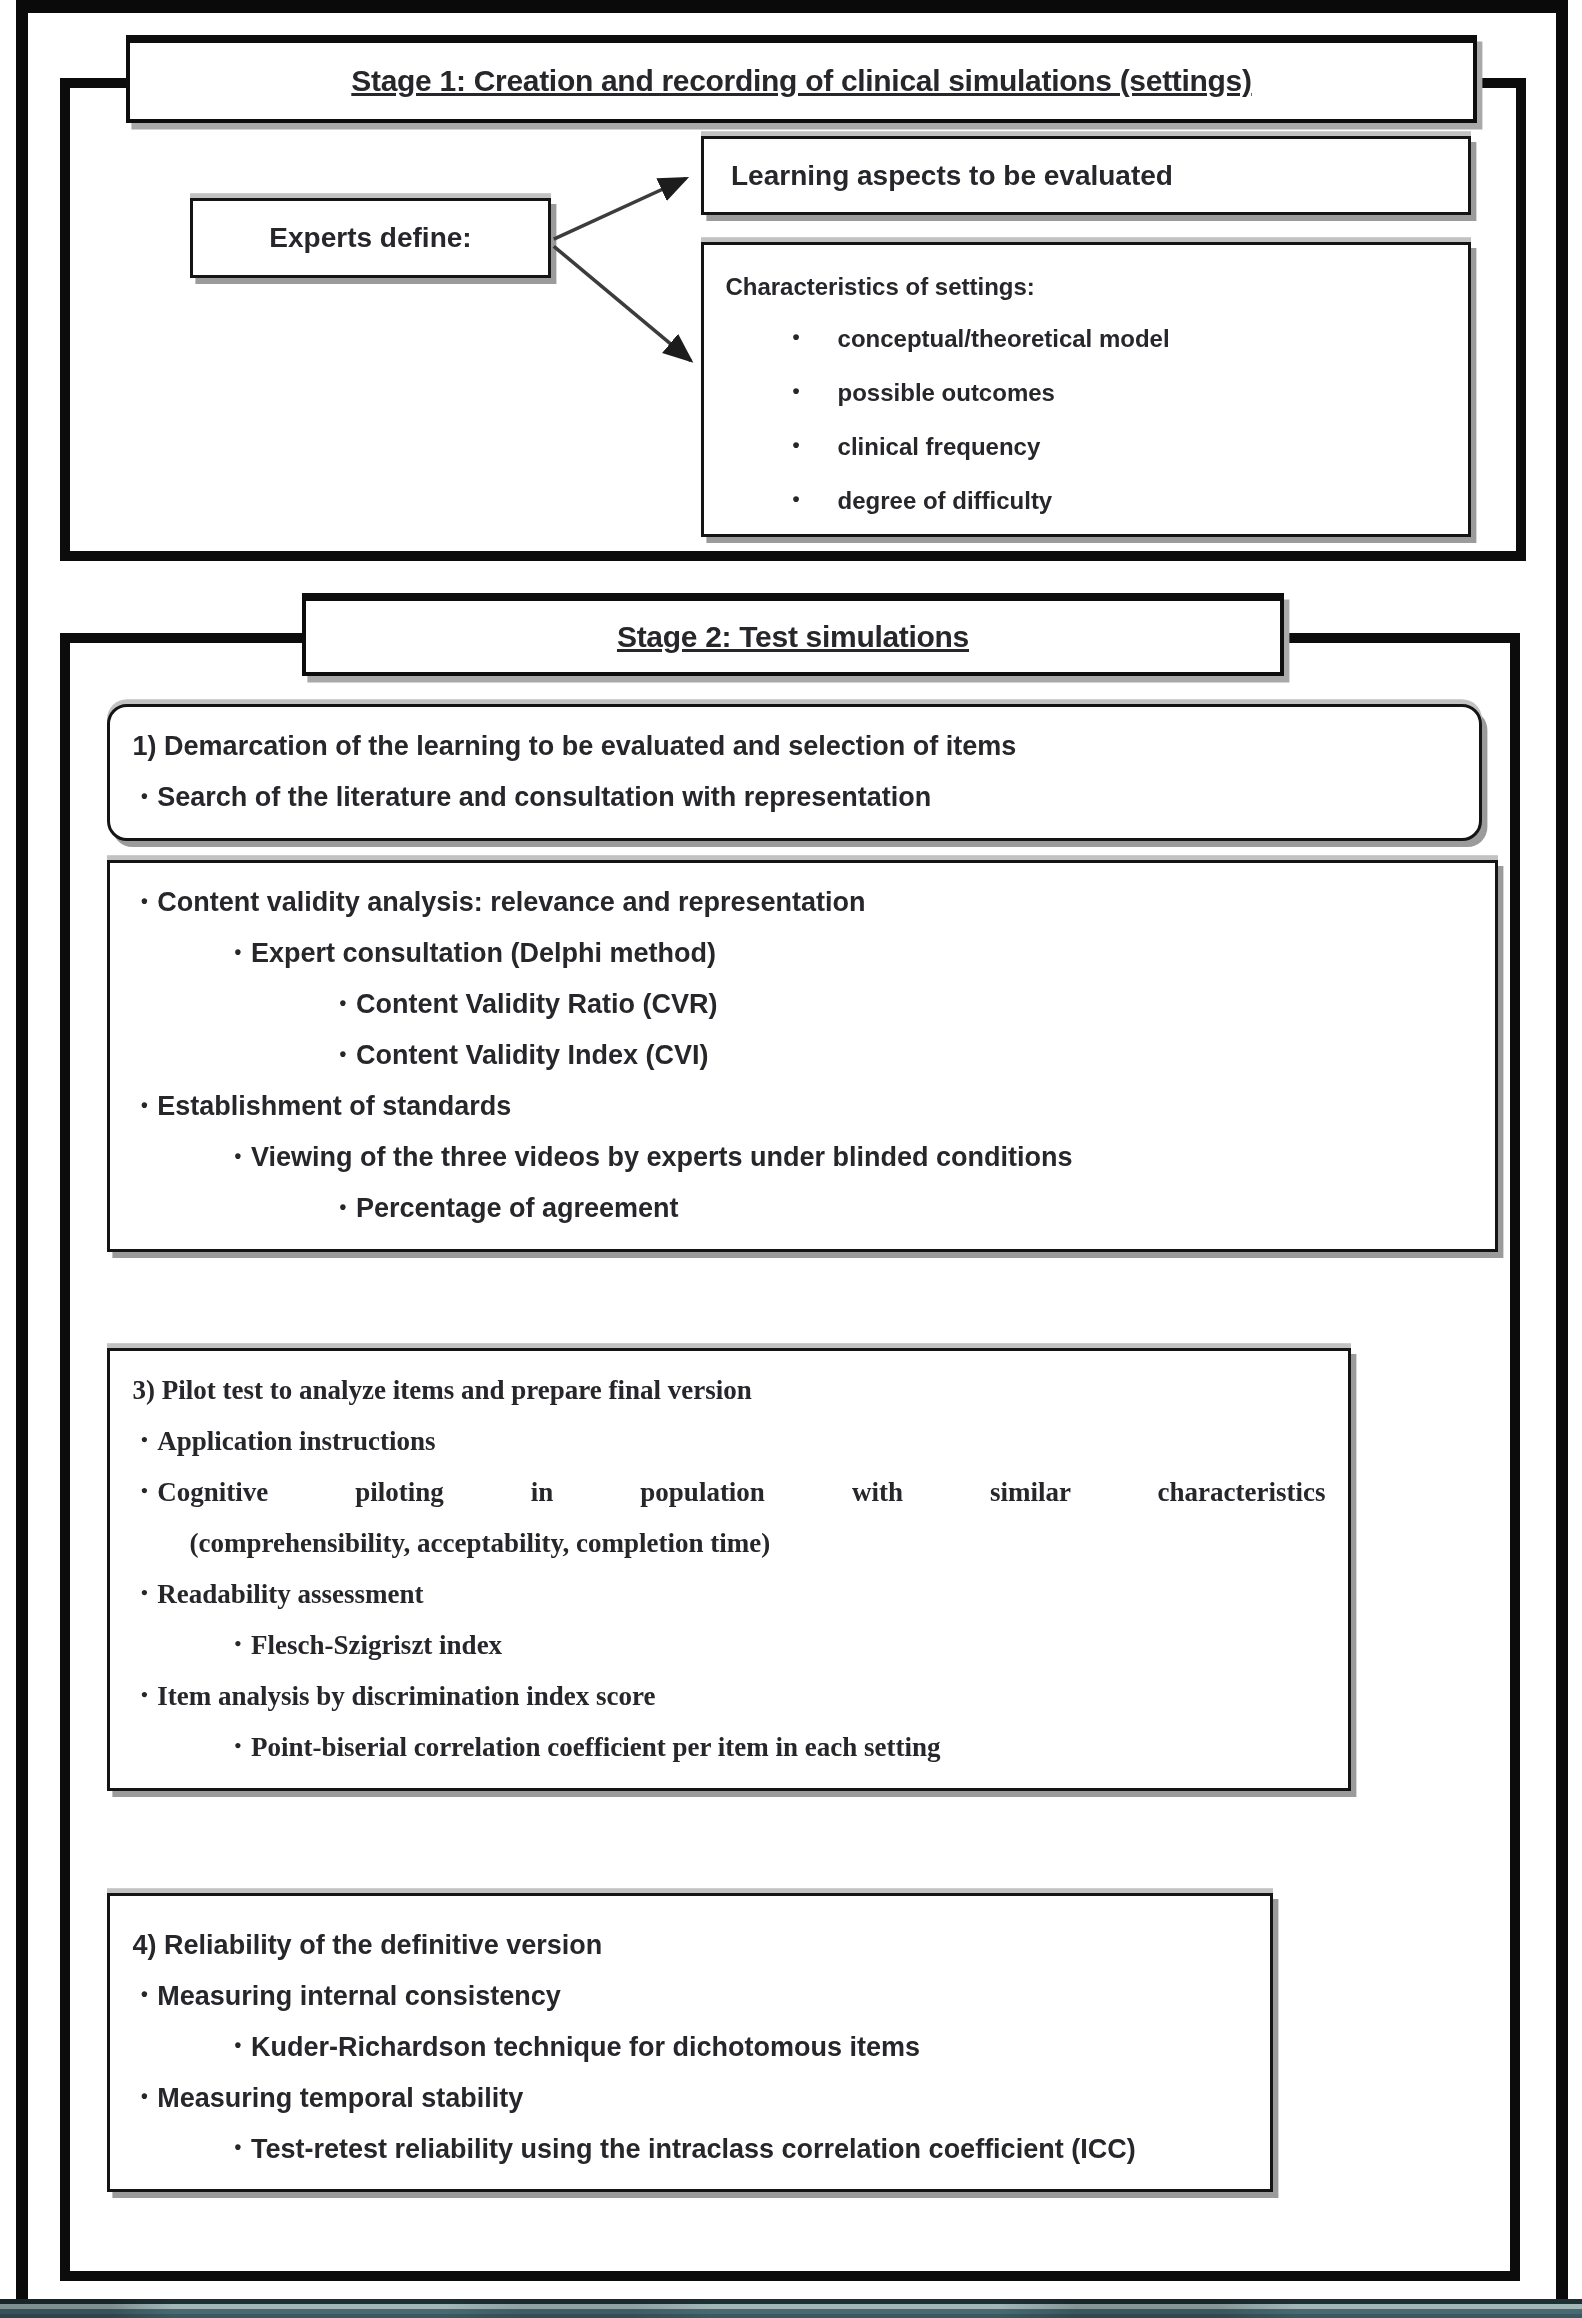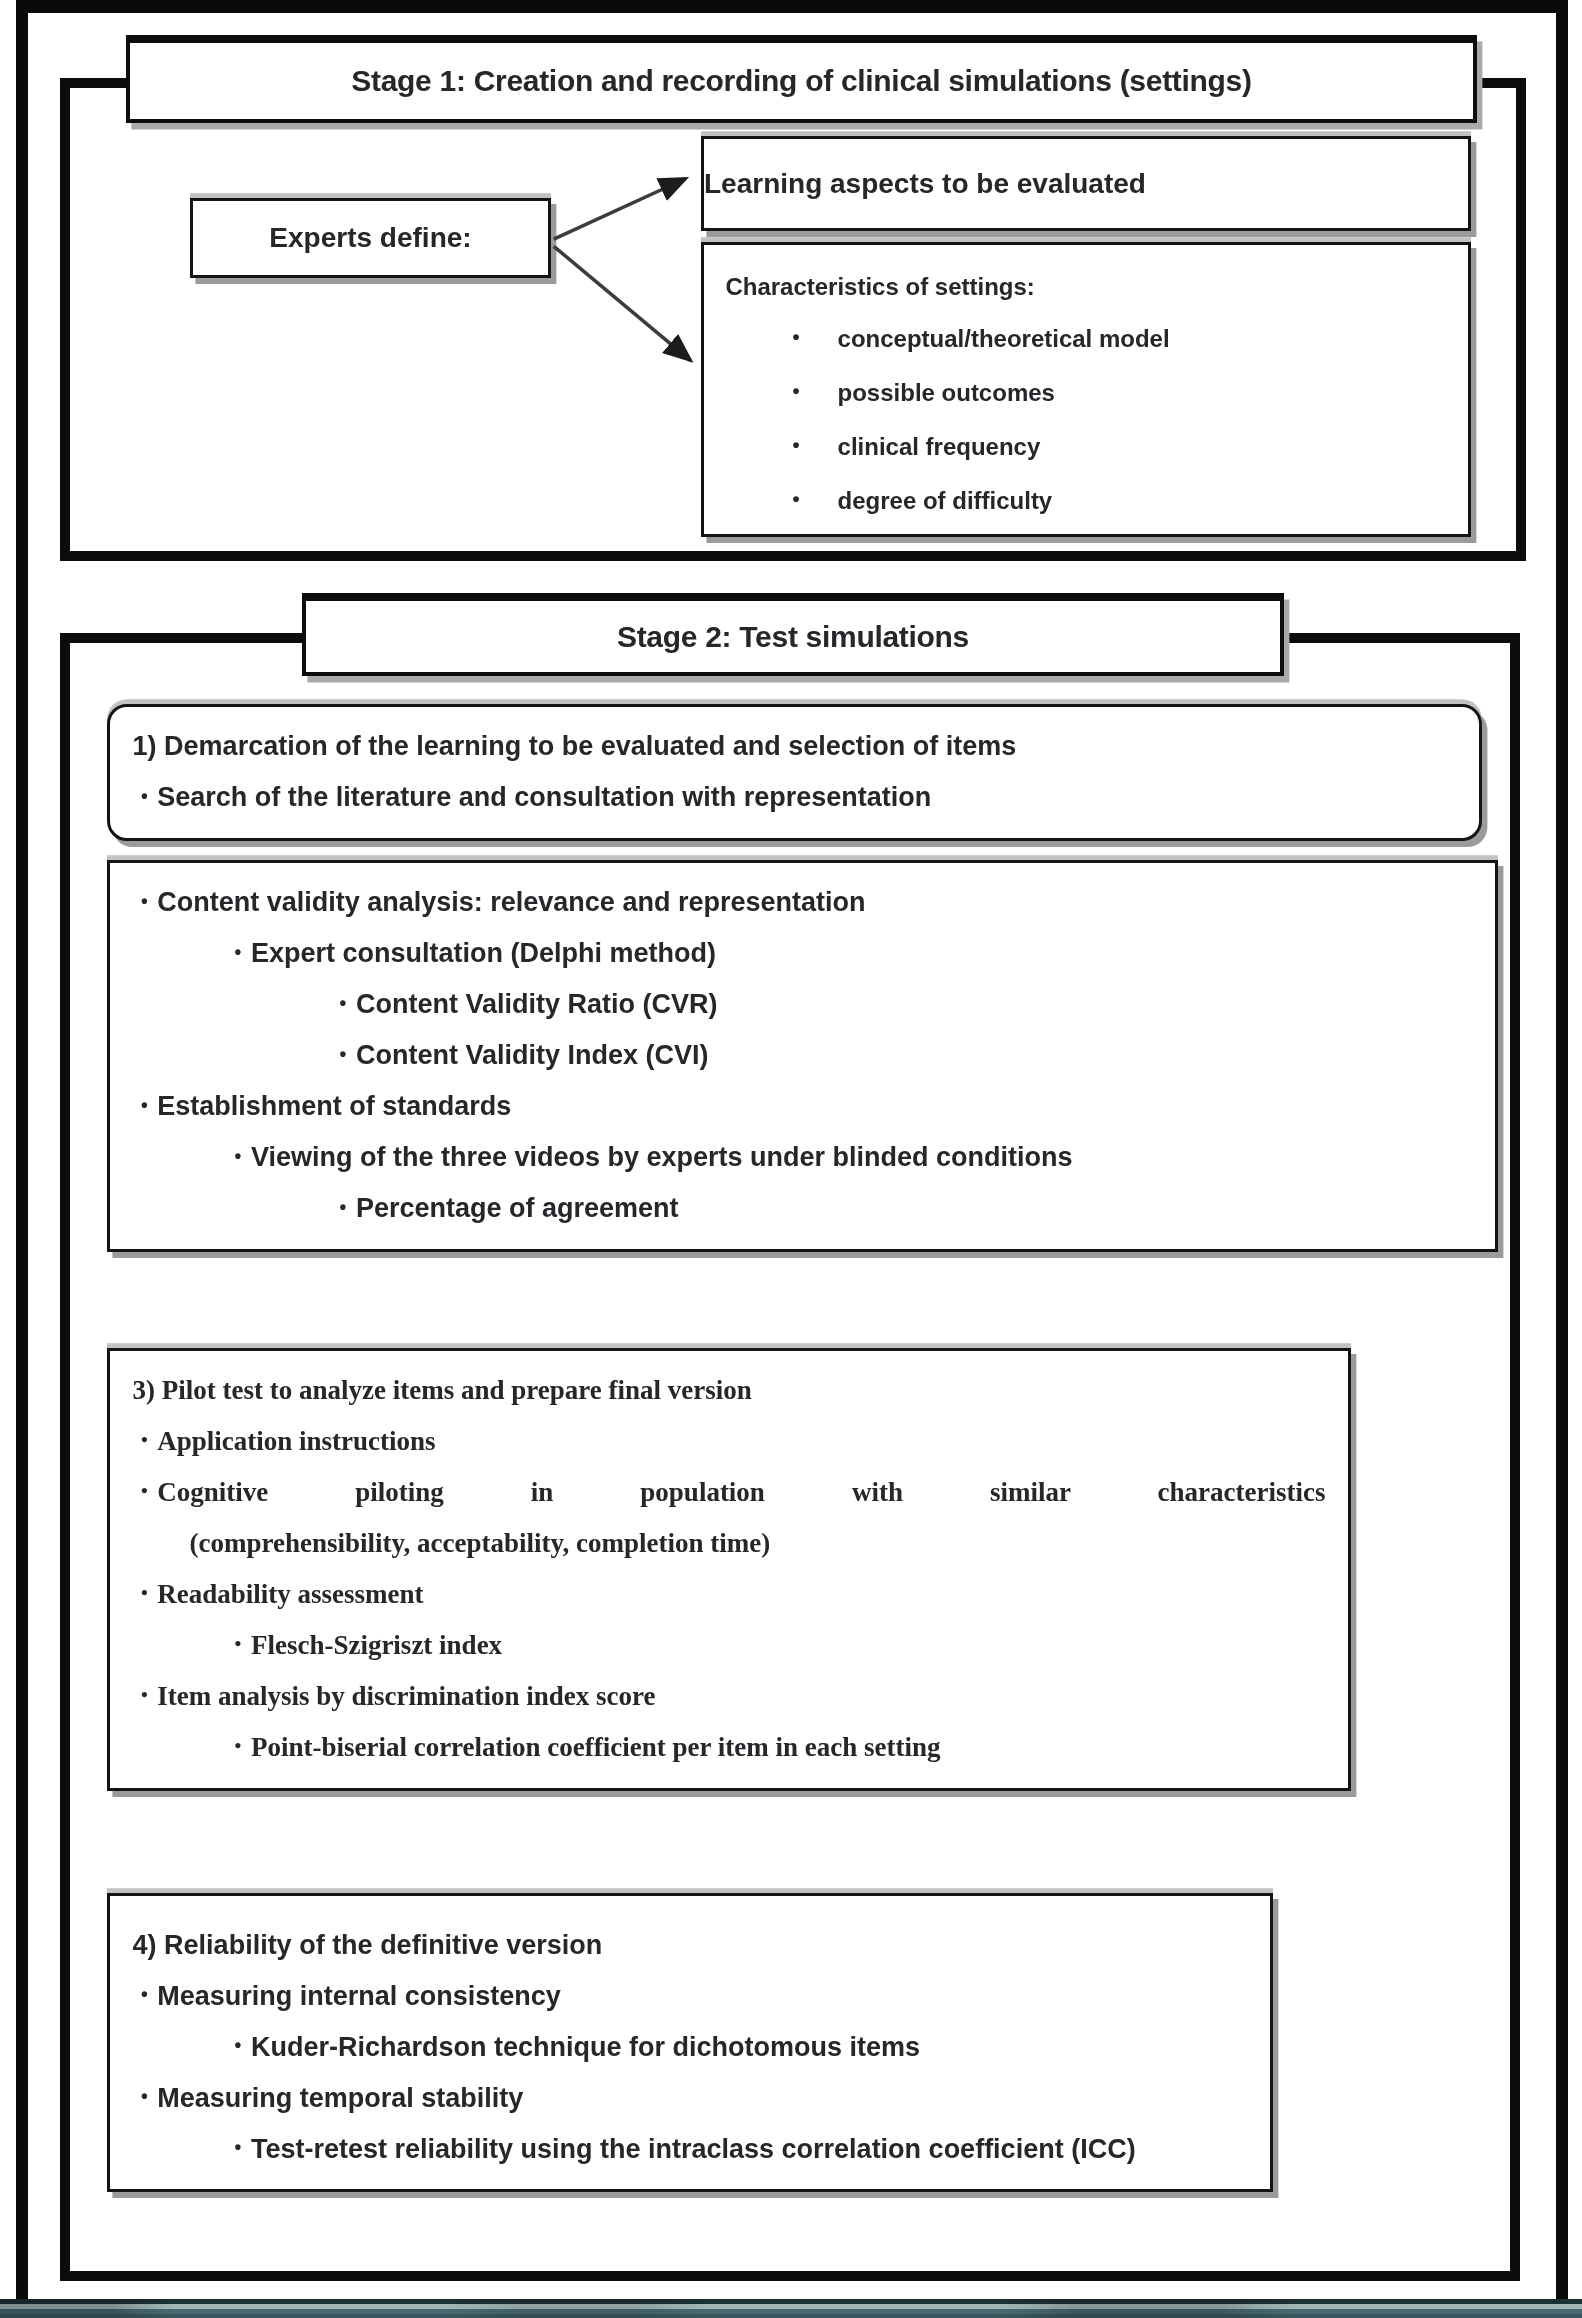--- a/index.html
+++ b/index.html
@@ -27,39 +27,40 @@
   .s2c{left:60px;top:633px;width:1460px;height:1648px;}
   
   .titlebox{
     position:absolute;background:#ffffff;
     border:4.2px solid #0d0d0d;border-top-width:8.3px;
     box-sizing:border-box;
     display:flex;align-items:center;justify-content:center;
     font-size:30px;letter-spacing:-0.3px;
     box-shadow:5.4px 6.5px 0 #a9a9a9;
     z-index:3;
+    text-decoration:underline;
   }
   .s1t{left:126px;top:35px;width:1351px;height:88px;}
   .s2t{left:302px;top:593px;width:982px;height:83px;}
   
   .box{
     position:absolute;background:#ffffff;
     border:3.6px solid #141414;box-sizing:border-box;
     box-shadow:0 -4.8px 0 #c2c2c2, 5.4px 6px 0 #9b9b9b;
     z-index:2;
   }
   .experts{
     left:190px;top:198px;width:361px;height:80px;
     display:flex;align-items:center;justify-content:center;
     font-size:28px;
   }
   .learning{
-    left:701px;top:136px;width:770px;height:95px;
+    left:701px;top:136px;width:770px;height:79px;
     display:flex;align-items:center;
-    font-size:28px;
+    padding-left:27px;font-size:28px;
   }
   .char{
     left:701px;top:242px;width:770px;height:295px;
     padding:16.7px 12px 0 21.4px;font-size:24px;
   }
   .charhead{height:50px;display:flex;align-items:center;}
   
   .sbox{left:107px;font-size:27px;padding:14.3px 22.6px;}
   #sbox1{top:704px;width:1375px;border-radius:20px;}
   #sbox2{top:860px;width:1391px;}

